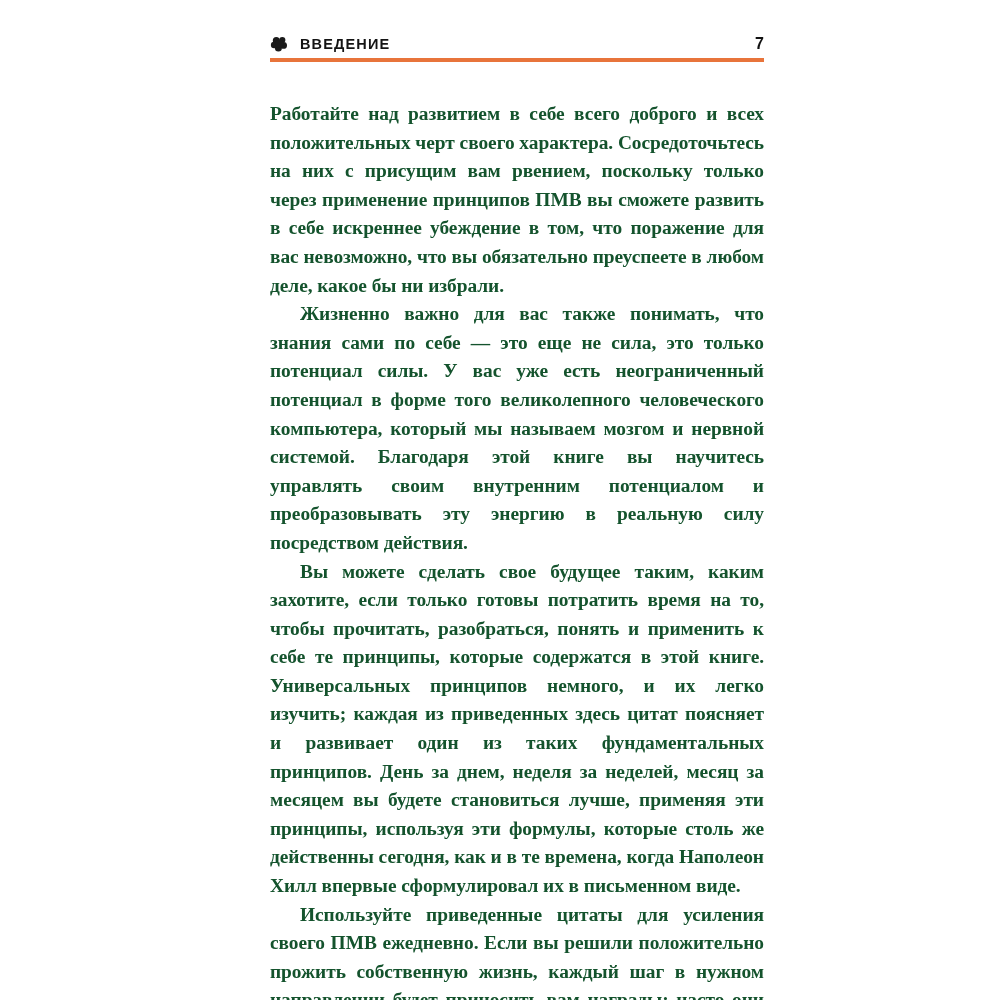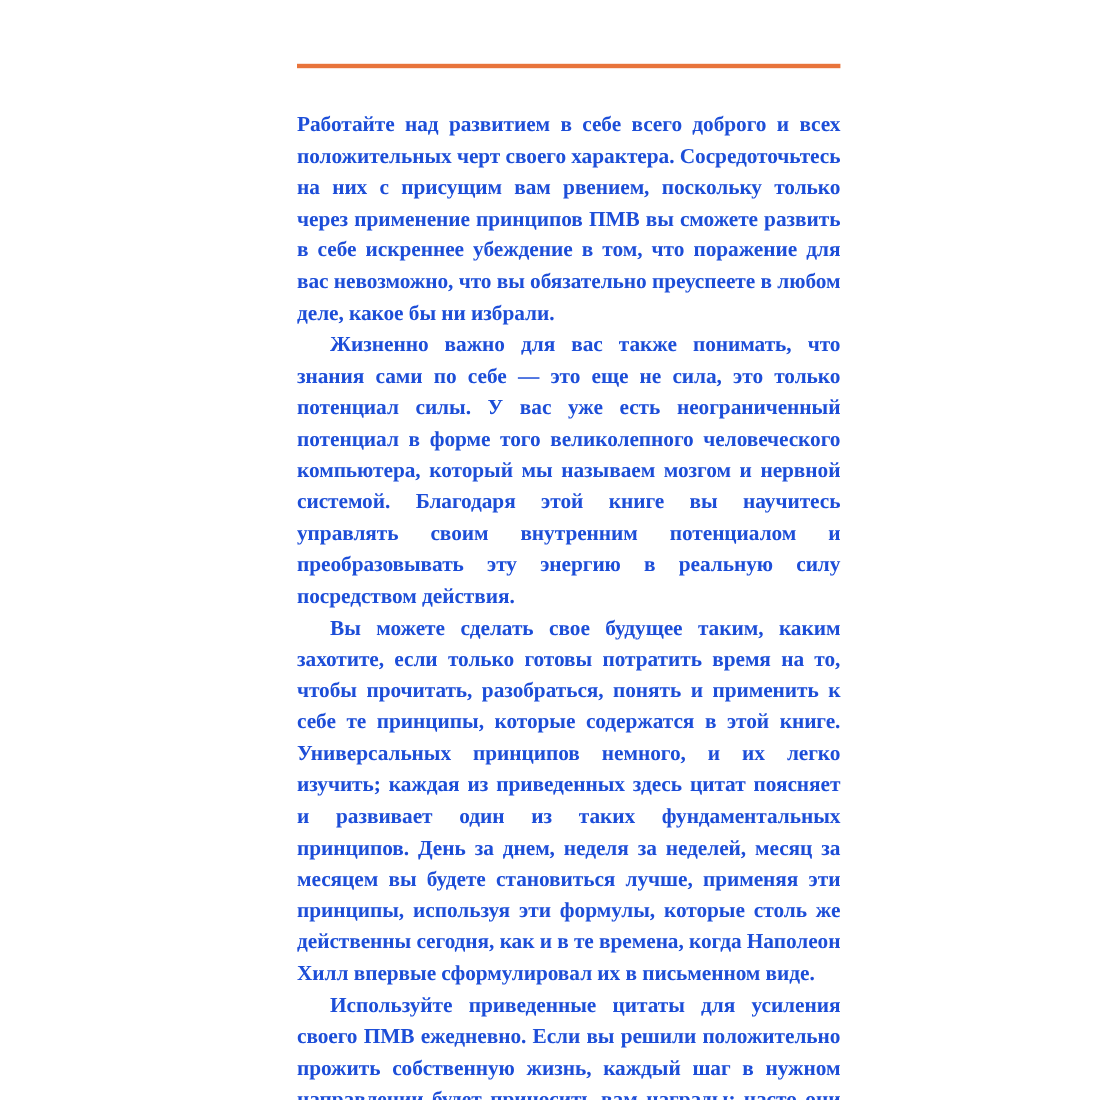--- a/index.html
+++ b/index.html
@@ -87,37 +87,55 @@
     top: 100px;
     width: 494px;
   }
 
   .body-par {
     margin: 0;
     font-family: "Liberation Serif", "DejaVu Serif", serif;
     font-size: 19.4px;
     font-weight: bold;
     line-height: 28.6px;
-    color: #1d4ed8;
+    color: #14532d;
     text-align: justify;
     text-indent: 30px;
     letter-spacing: -0.05px;
     -webkit-hyphens: none;
     hyphens: none;
     word-spacing: 0px;
   }
   .body-par:first-child {
     text-indent: 0;
   }
 </style>
 </head>
 <body>
 
 <div class="page">
 
+  <div class="running-head">
+    <div class="head-left">
+      <span class="ornament-icon">
+        <svg width="19" height="19" viewBox="0 0 19 19" aria-hidden="true">
+          <g fill="#1a1a1a">
+            <circle cx="6.3" cy="5.4" r="3.5"></circle>
+            <circle cx="12.3" cy="5.0" r="3.1"></circle>
+            <circle cx="13.6" cy="10.4" r="3.4"></circle>
+            <circle cx="8.4" cy="13.1" r="3.5"></circle>
+            <circle cx="4.1" cy="10.0" r="3.2"></circle>
+            <circle cx="9.2" cy="8.8" r="4.1"></circle>
+          </g>
+        </svg>
+      </span>
+      <span class="head-title">ВВЕДЕНИЕ</span>
+    </div>
+    <span class="folio">7</span>
+  </div>
 
   <div class="head-rule"></div>
 
   <div class="text-column">
     <p class="body-par">Работайте над развитием в себе всего доброго и всех положительных черт своего характера. Сосредоточьтесь на них с присущим вам рвением, поскольку только через применение принципов ПМВ вы сможете развить в себе искреннее убеждение в том, что поражение для вас невозможно, что вы обязательно преуспеете в любом деле, какое бы ни избрали.</p>
     <p class="body-par">Жизненно важно для вас также понимать, что знания сами по себе — это еще не сила, это только потенциал силы. У вас уже есть неограниченный потенциал в форме того великолепного человеческого компьютера, который мы называем мозгом и нервной системой. Благодаря этой книге вы научитесь управлять своим внутренним потенциалом и преобразовывать эту энергию в реальную силу посредством действия.</p>
     <p class="body-par">Вы можете сделать свое будущее таким, каким захотите, если только готовы потратить время на то, чтобы прочитать, разобраться, понять и применить к себе те принципы, которые содержатся в этой книге. Универсальных принципов немного, и их легко изучить; каждая из приведенных здесь цитат поясняет и развивает один из таких фундаментальных принципов. День за днем, неделя за неделей, месяц за месяцем вы будете становиться лучше, применяя эти принципы, используя эти формулы, которые столь же действенны сегодня, как и в те времена, когда Наполеон Хилл впервые сформулировал их в письменном виде.</p>
     <p class="body-par">Используйте приведенные цитаты для усиления своего ПМВ ежедневно. Если вы решили положительно прожить собственную жизнь, каждый шаг в нужном направлении будет приносить вам награды; часто они будут мелкими и сиюминутными, иной раз — более крупными и долгосрочными. Эта книга позволит вам развить в себе ту движущую силу, которая нужна для достижения самых амбициозных целей, какие вы только можете поставить перед собой. Вам будут помогать обстоятельства,</p>
   </div>
 

